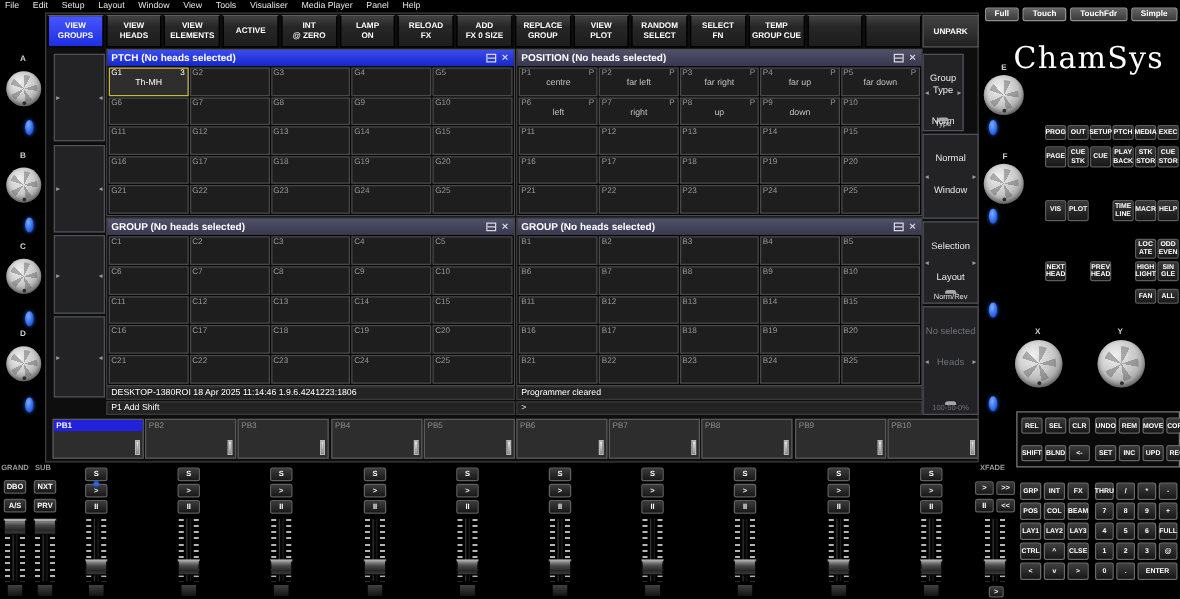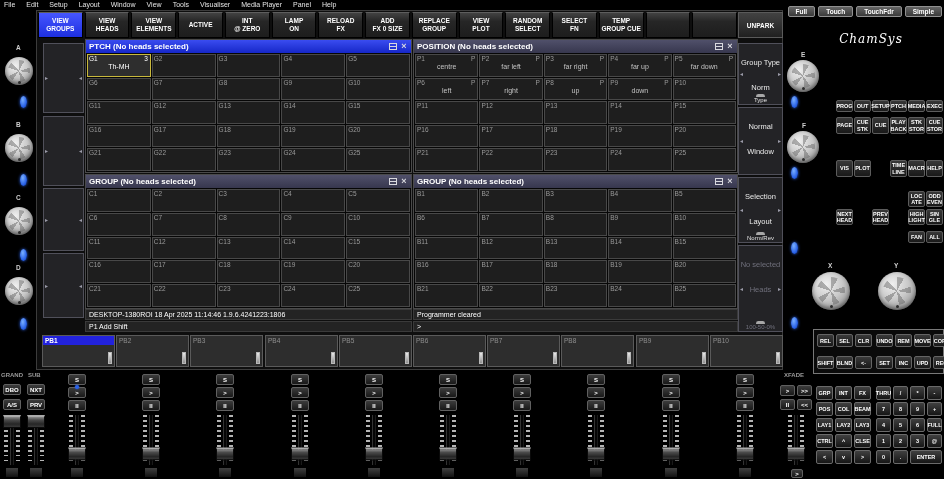--- a/index.html
+++ b/index.html
@@ -123,21 +123,21 @@
   .knob::before { content:""; position:absolute; inset:12%; border-radius:50%;
     background:repeating-conic-gradient(rgba(80,80,80,.40) 0 28deg, rgba(240,240,240,0) 28deg 72deg); }
   .knob::after { content:""; position:absolute; left:50%; bottom:5%; width:3px; height:3px;
     margin-left:-1.5px; border-radius:50%; background:#2e2e2e; }
   .knob-label { position:absolute; font-size:6.5px; color:#cfcfcf; font-weight:bold; }
   .led { position:absolute; width:7px; height:12px; border-radius:50%;
     background:radial-gradient(ellipse at 40% 32%, #7ab0ff, #2a62e8 60%, #0b2e8a);
     box-shadow:0 0 3px #2a62e8; }
   
   #logo { position:absolute; left:798px; top:32px; width:146px; text-align:center; color:#fff; }
-  #logo .brand { font-family:"DejaVu Serif", serif; font-style:italic; font-size:12px;
+  #logo .brand { font-family:"DejaVu Serif", serif; font-size:24px;
     letter-spacing:1px; }
   #logo .product { font-weight:bold; font-size:12px; margin-top:-2px; letter-spacing:1px; }
 </style>
 </head>
 <body>
 
 <div id="root">
   <div id="menubar">
       <div class="menu-item">File</div>
       <div class="menu-item">Edit</div>
@@ -609,21 +609,21 @@
           <div class="arr r">◂</div>
         </div>
         <div class="softpanel" style="position: absolute; left: 6px; top: 177px; width: 41px; height: 63px;">
           <div class="arr l">▸</div>
           <div class="arr r">◂</div>
         </div>
         <div class="softpanel" style="position: absolute; left: 6px; top: 242px; width: 41px; height: 65px;">
           <div class="arr l">▸</div>
           <div class="arr r">◂</div>
         </div>
-        <div class="softpanel" style="position: absolute; left: 701px; top: 32px; width: 45px; height: 62px;">
+        <div class="softpanel" style="position: absolute; left: 701px; top: 32px; width: 33px; height: 62px;">
           <div class="arr l">◂</div>
           <div class="arr r">▸</div>
           <div class="body">
             <div class="l1">Group Type</div>
             <div class="l2">Norm</div>
           </div>
           <div class="bottom">
             <div class="wheelicon"></div>
             <div>Type</div>
           </div>

